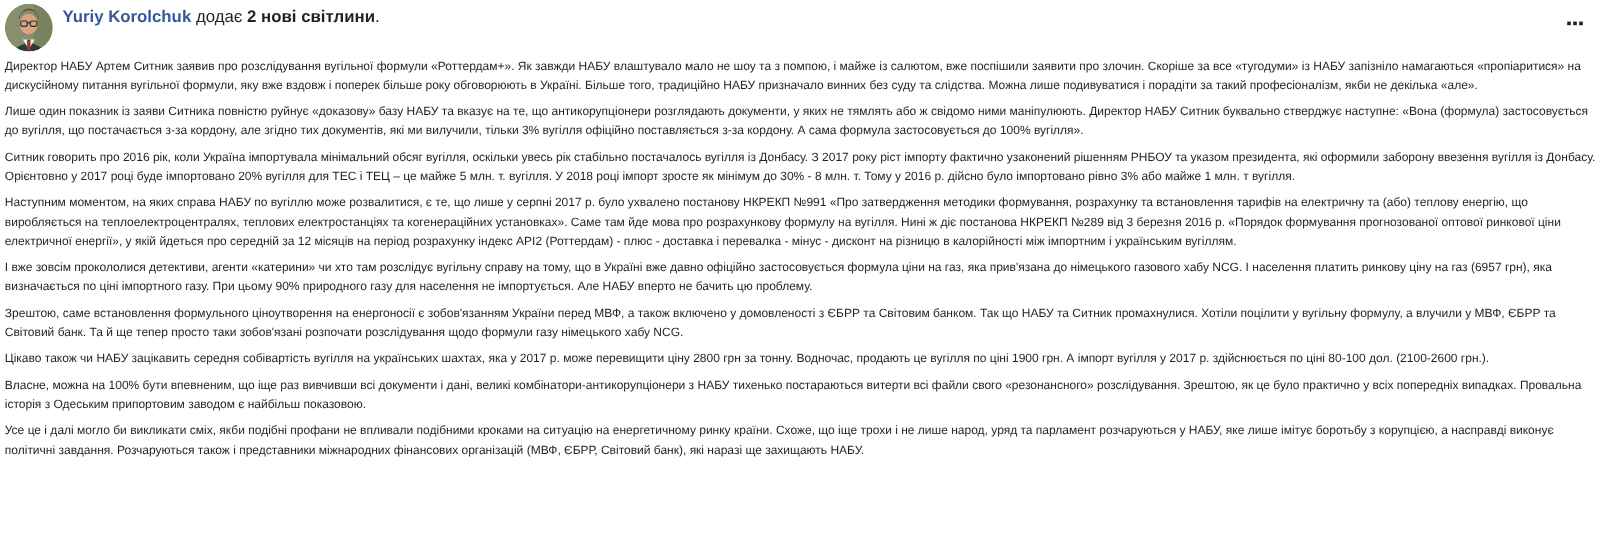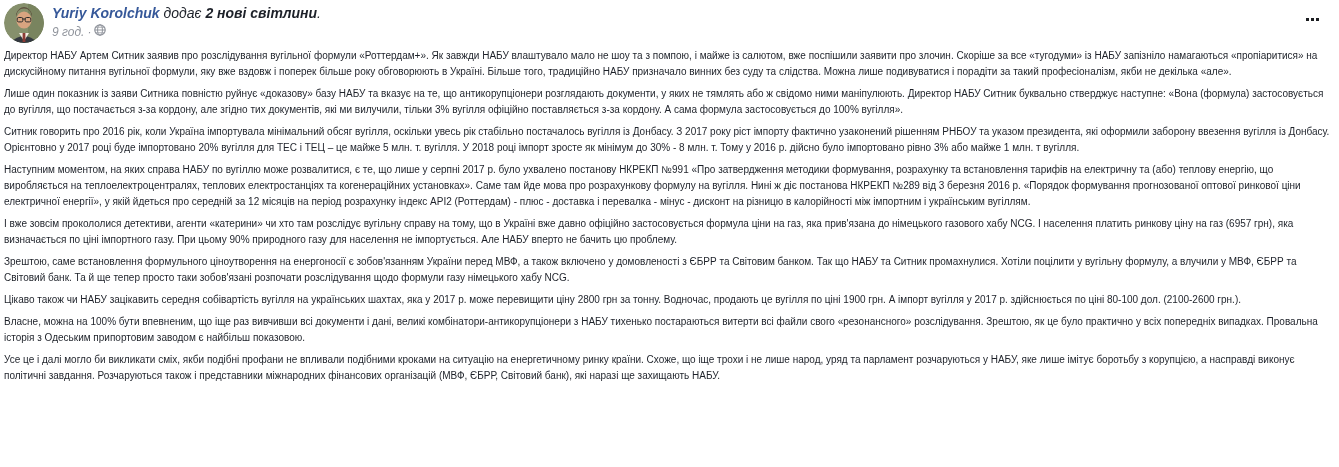--- a/index.html
+++ b/index.html
@@ -15,21 +15,21 @@
     color:var(--body-text);
     position:relative;
   }
   .post{padding:3px 4px 0 4px;position:relative;}
   .post-header{display:flex;align-items:flex-start;position:relative;margin-bottom:5px;}
   .avatar{
     width:40px;height:40px;border-radius:50%;overflow:hidden;flex:0 0 40px;
     cursor:pointer;
   }
   .avatar svg{display:block;width:40px;height:40px;}
-  .header-text{margin-left:8px;padding-top:1px;font-style:italic;}
+  .header-text{margin-left:8px;padding-top:1px;}
   .header-line{font-size:14px;line-height:19px;color:var(--body-text);}
   .author{color:var(--accent);font-weight:bold;cursor:pointer;}
   .hl-bold{font-weight:bold;}
   .meta{font-size:12px;line-height:16px;color:var(--meta-text);display:flex;align-items:center;gap:3px;}
   .meta .globe{display:inline-block;margin-top:1px;}
   .menu-btn{
     position:absolute;top:8px;right:16px;width:24px;height:16px;
     display:flex;align-items:center;justify-content:flex-end;gap:2px;cursor:pointer;
   }
   .menu-btn i{display:block;width:3px;height:3px;background:#1c1e21;}
@@ -69,33 +69,20 @@
         </g>
       </svg>
     </div>
 
     <div class="header-text">
       <div class="header-line">
         <span class="author">Yuriy Korolchuk</span>
         <span>додає</span>
         <span class="hl-bold">2 нові світлини</span><span>.</span>
       </div>
-      <div class="meta">
-        <span>9 год.</span>
-        <span>·</span>
-        <span class="globe">
-          <svg width="12" height="12" viewBox="0 0 12 12" aria-hidden="true">
-            <circle cx="6" cy="6" r="5.2" fill="none" stroke="#90949c" stroke-width="1.2"></circle>
-            <ellipse cx="6" cy="6" rx="2.4" ry="5.2" fill="none" stroke="#90949c" stroke-width="1"></ellipse>
-            <line x1="0.8" y1="6" x2="11.2" y2="6" stroke="#90949c" stroke-width="1"></line>
-            <line x1="1.5" y1="3.2" x2="10.5" y2="3.2" stroke="#90949c" stroke-width="0.8"></line>
-            <line x1="1.5" y1="8.8" x2="10.5" y2="8.8" stroke="#90949c" stroke-width="0.8"></line>
-          </svg>
-        </span>
-      </div>
     </div>
 
     <div class="menu-btn" title="">
       <span style="display:flex;gap:2px;">
         <i></i>
           <i></i>
           <i></i>
       </span>
     </div>
 

